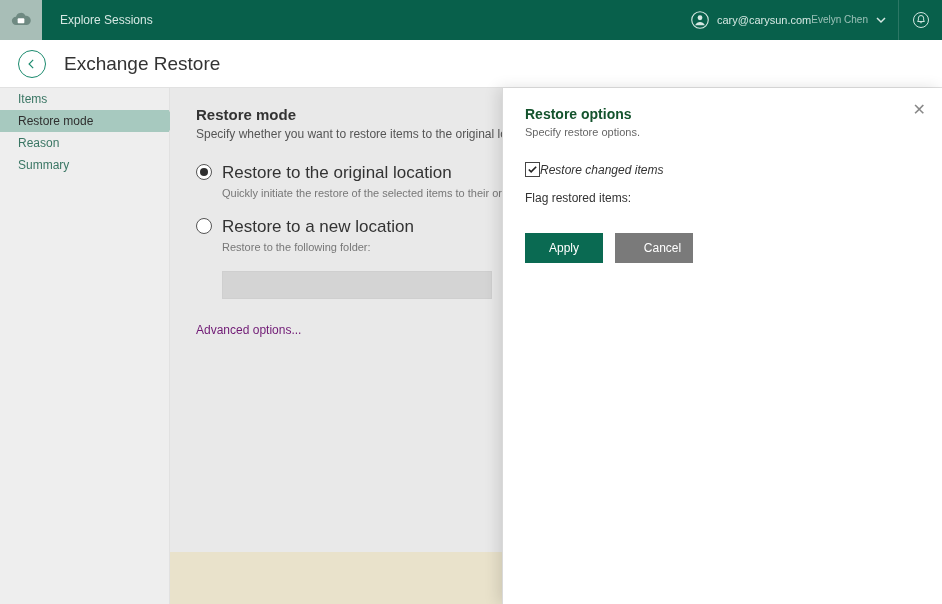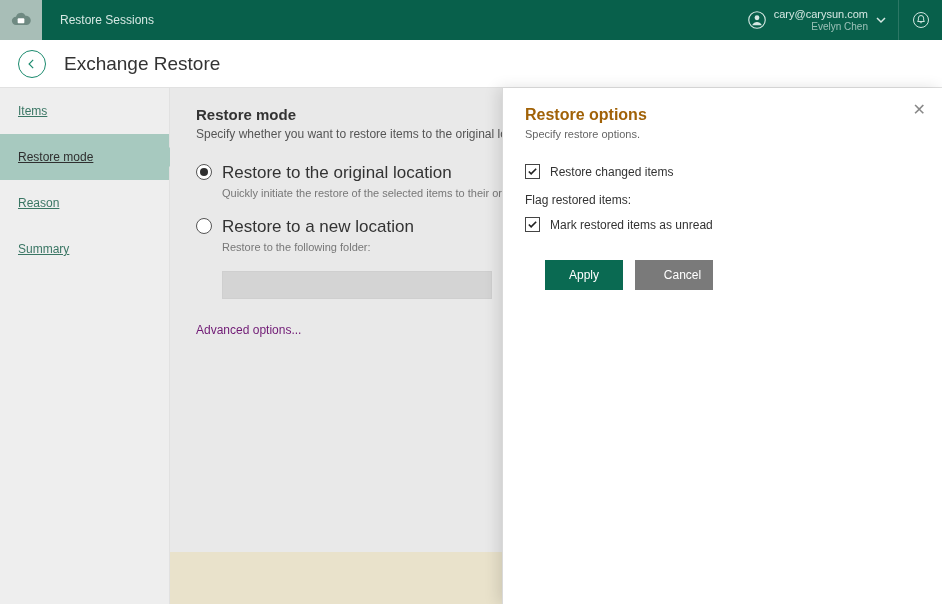--- a/index.html
+++ b/index.html
@@ -6,36 +6,36 @@
   html, body { width: 942px; height: 604px; background: #fff; overflow: hidden; }
 
   
   .topbar { height: 40px; background: #08604b; display: flex; align-items: stretch; color: #d6e8e3; font-size: 12px; }
   .topbar .logo { width: 42px; background: #a8beb7; display: flex; align-items: center; justify-content: center; }
   .topbar .logo svg { width: 20px; height: 20px; }
   .topbar .tab { padding: 0 18px; display: flex; align-items: center; cursor: pointer; }
   .topbar .tab.active { background: #d9d9d9; color: #333; }
   .topbar .spacer { flex: 1; }
   .topbar .user { display: flex; align-items: center; padding: 0 12px; gap: 8px; }
-  .topbar .user .ucol { display: flex; flex-direction: column; line-height: 1.1; font-size: 11px; color: #d6e8e3; }
+  .topbar .user .ucol { display: flex; flex-direction: row; line-height: 1.1; font-size: 11px; color: #d6e8e3; }
   .topbar .user .ucol .email { font-size: 11px; }
   .topbar .user .ucol .name { font-size: 10px; opacity: .7; text-align: right; }
   .topbar .bell { width: 44px; display: flex; align-items: center; justify-content: center; border-left: 1px solid rgba(255,255,255,.15); }
   .topbar svg.avatar-icon, .topbar svg.bell-icon, .topbar svg.chev { display: block; }
 
   
   .titlebar { height: 48px; border-bottom: 1px solid #e1e1e1; display: flex; align-items: center; padding: 10px 18px; gap: 18px; }
   .titlebar .back { width: 28px; height: 28px; border: 1px solid #1a8a6d; border-radius: 50%; display: flex; align-items: center; justify-content: center; cursor: pointer; }
   .titlebar .back svg { display: block; }
   .titlebar h1 { font-size: 19px; font-weight: 400; color: #333; }
 
   
   .layout { display: flex; height: calc(604px - 40px - 48px); position: relative; }
   .sidenav { width: 170px; background: #eeeeee; border-right: 1px solid #e1e1e1; }
-  .sidenav .item { padding: 16px 18px; font-size: 12px; color: #3a7664; cursor: pointer; position: relative; text-decoration: underline; }
+  .sidenav .item { padding: 4px 18px; font-size: 12px; color: #3a7664; cursor: pointer; position: relative; }
   .sidenav .item.active { background: #a7c9bf; color: #2f2f2f; }
   .sidenav .item.active::after {
     content: ""; position: absolute; right: -10px; top: 50%; transform: translateY(-50%);
     border-top: 10px solid transparent; border-bottom: 10px solid transparent; border-left: 10px solid #a7c9bf;
   }
 
   .content { flex: 1; background: #e9e9e9; padding: 18px 26px; position: relative; }
   .content .heading { font-size: 15px; font-weight: 600; color: #333; }
   .content .subheading { font-size: 12px; color: #555; margin-top: 4px; margin-bottom: 22px; }
 
@@ -51,46 +51,46 @@
   .footer-band { position: absolute; left: 0; right: 0; bottom: 0; height: 52px; background: #e9e2cb; }
 
   
   .flyout {
     position: absolute; top: 0; right: 0; bottom: 0; width: 440px;
     background: #fff; border-left: 1px solid #d9d9d9;
     box-shadow: -4px 0 14px rgba(0,0,0,.12);
     padding: 18px 22px;
   }
   .flyout .close { position: absolute; top: 14px; right: 16px; cursor: pointer; color: #888; font-size: 16px; line-height: 1; }
-  .flyout .fo-title { font-size: 16px; font-weight: 600; color: #a16207; }
+  .flyout .fo-title { font-size: 14px; font-weight: 600; color: #14532d; }
   .flyout .fo-sub { font-size: 11px; color: #666; margin-top: 4px; margin-bottom: 24px; }
 
-  .check-row { display: flex; align-items: center; gap: 10px; font-size: 12px; color: #333; margin-bottom: 14px; }
+  .check-row { display: flex; align-items: center; font-size: 12px; color: #333; margin-bottom: 14px; font-style: italic; }
   .checkbox { width: 15px; height: 15px; border: 1.5px solid #444; background: #fff; display: inline-flex; align-items: center; justify-content: center; cursor: pointer; }
   .checkbox svg { display: block; }
   .section-label { font-size: 12px; color: #333; margin: 4px 0 10px 0; }
 
   .btn-row { display: flex; gap: 12px; margin-top: 28px; }
   .btn { min-width: 78px; height: 30px; display: inline-flex; align-items: center; justify-content: center; font-size: 12px; border: none; cursor: pointer; }
-  .btn.primary { background: #0a6a52; color: #fff; margin-left: 20px; }
+  .btn.primary { background: #0a6a52; color: #fff; }
   .btn.secondary { background: #7a7a7a; color: #fff; padding-left: 17px; }
 
 </style>
 </head>
 <body>
 
 <div class="topbar">
   <div class="logo">
     <svg viewBox="0 0 24 24">
       <path fill="#6f8a82" d="M6 18a5 5 0 0 1 0-10 6 6 0 0 1 11.3-1A5 5 0 0 1 19 18H6z"></path>
       <rect x="8" y="10" width="8" height="6" rx="1" fill="#fff"></rect>
     </svg>
   </div>
   <div class="tab">
-      <span>Restore Sessions</span>
+      <span>Explore Sessions</span>
     </div>
   <div class="spacer"></div>
   <div class="user">
     <svg class="avatar-icon" width="18" height="18" viewBox="0 0 24 24">
       <circle cx="12" cy="12" r="11" fill="none" stroke="#d6e8e3" stroke-width="1.5"></circle>
       <circle cx="12" cy="9" r="3.2" fill="#d6e8e3"></circle>
       <path d="M5.5 19c1.5-3 4-4.2 6.5-4.2s5 1.2 6.5 4.2" fill="#d6e8e3"></path>
     </svg>
     <div class="ucol">
       <span class="email">cary@carysun.com</span>
@@ -158,28 +158,20 @@
         <svg width="11" height="11" viewBox="0 0 12 12">
             <path d="M2 6l2.5 2.5L10 3" fill="none" stroke="#222" stroke-width="1.8"></path>
           </svg>
       </span>
       <span>Restore changed items</span>
     </div>
 
 
     <div class="section-label">Flag restored items:</div>
 
-    <div class="check-row">
-      <span class="checkbox">
-        <svg width="11" height="11" viewBox="0 0 12 12">
-            <path d="M2 6l2.5 2.5L10 3" fill="none" stroke="#222" stroke-width="1.8"></path>
-          </svg>
-      </span>
-      <span>Mark restored items as unread</span>
-    </div>
 
     <div class="btn-row">
       <button class="btn primary">Apply</button>
       <button class="btn secondary">Cancel</button>
     </div>
   </div>
 
 </div>
 
 </body></html>

